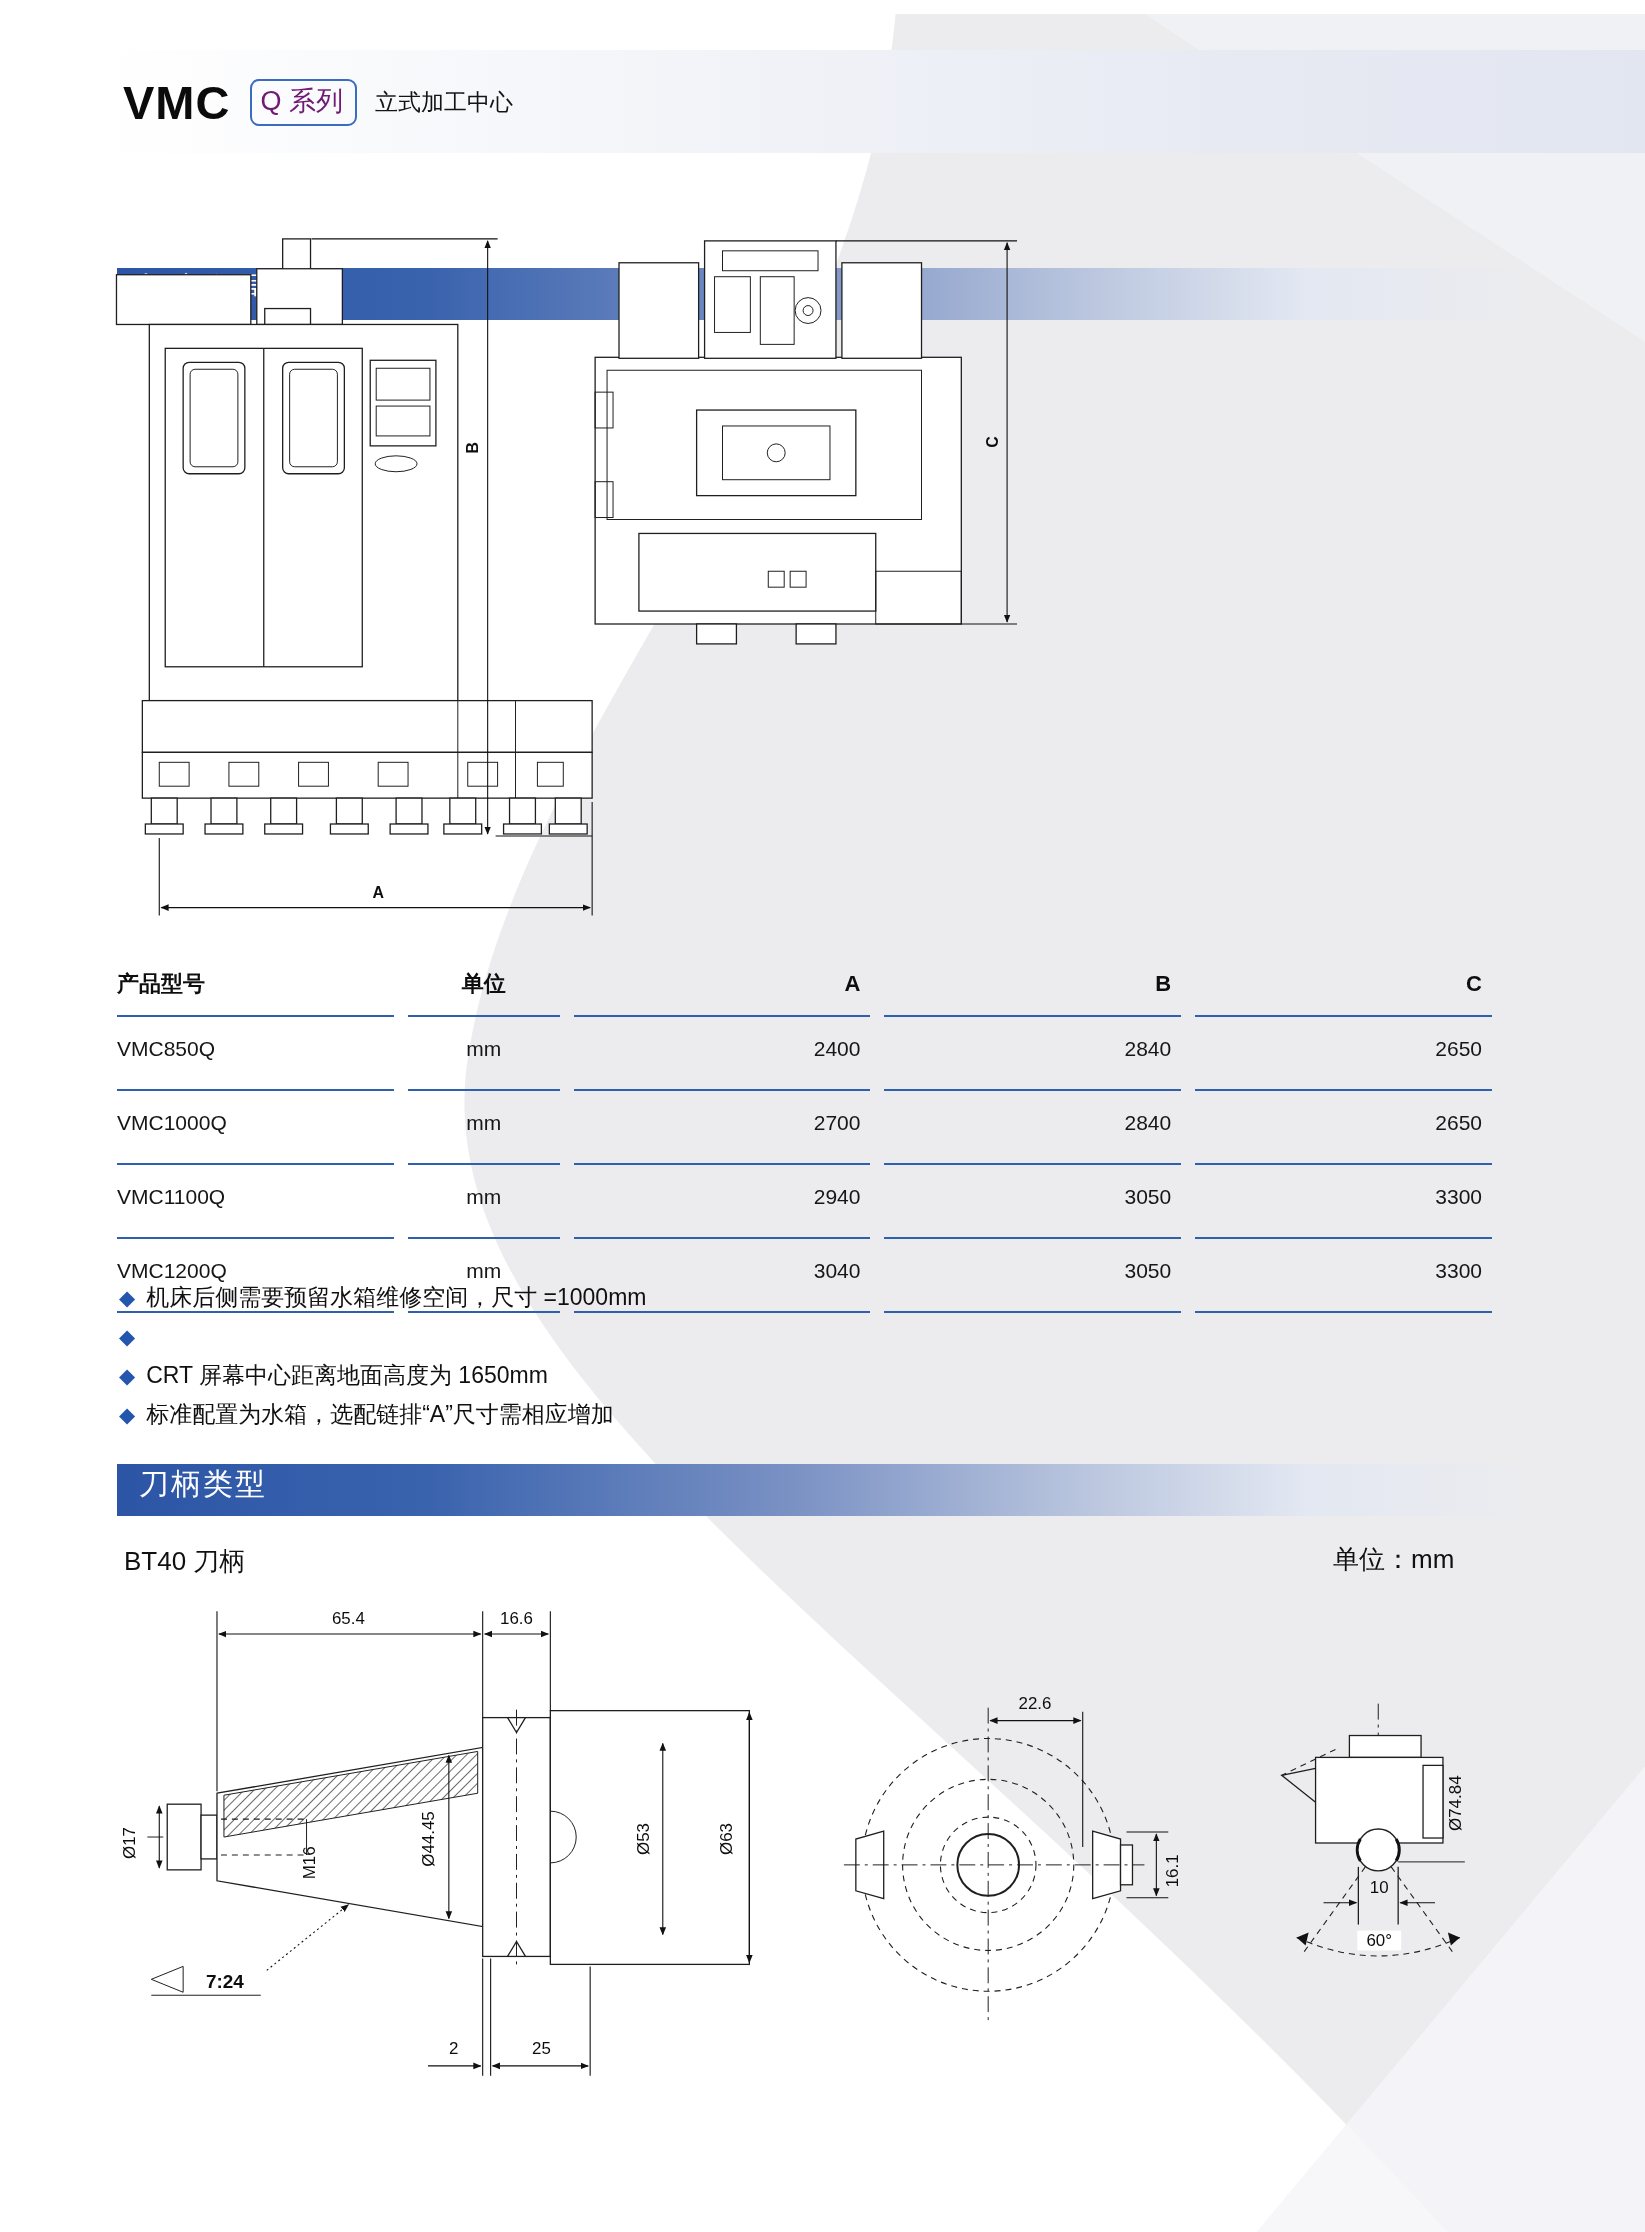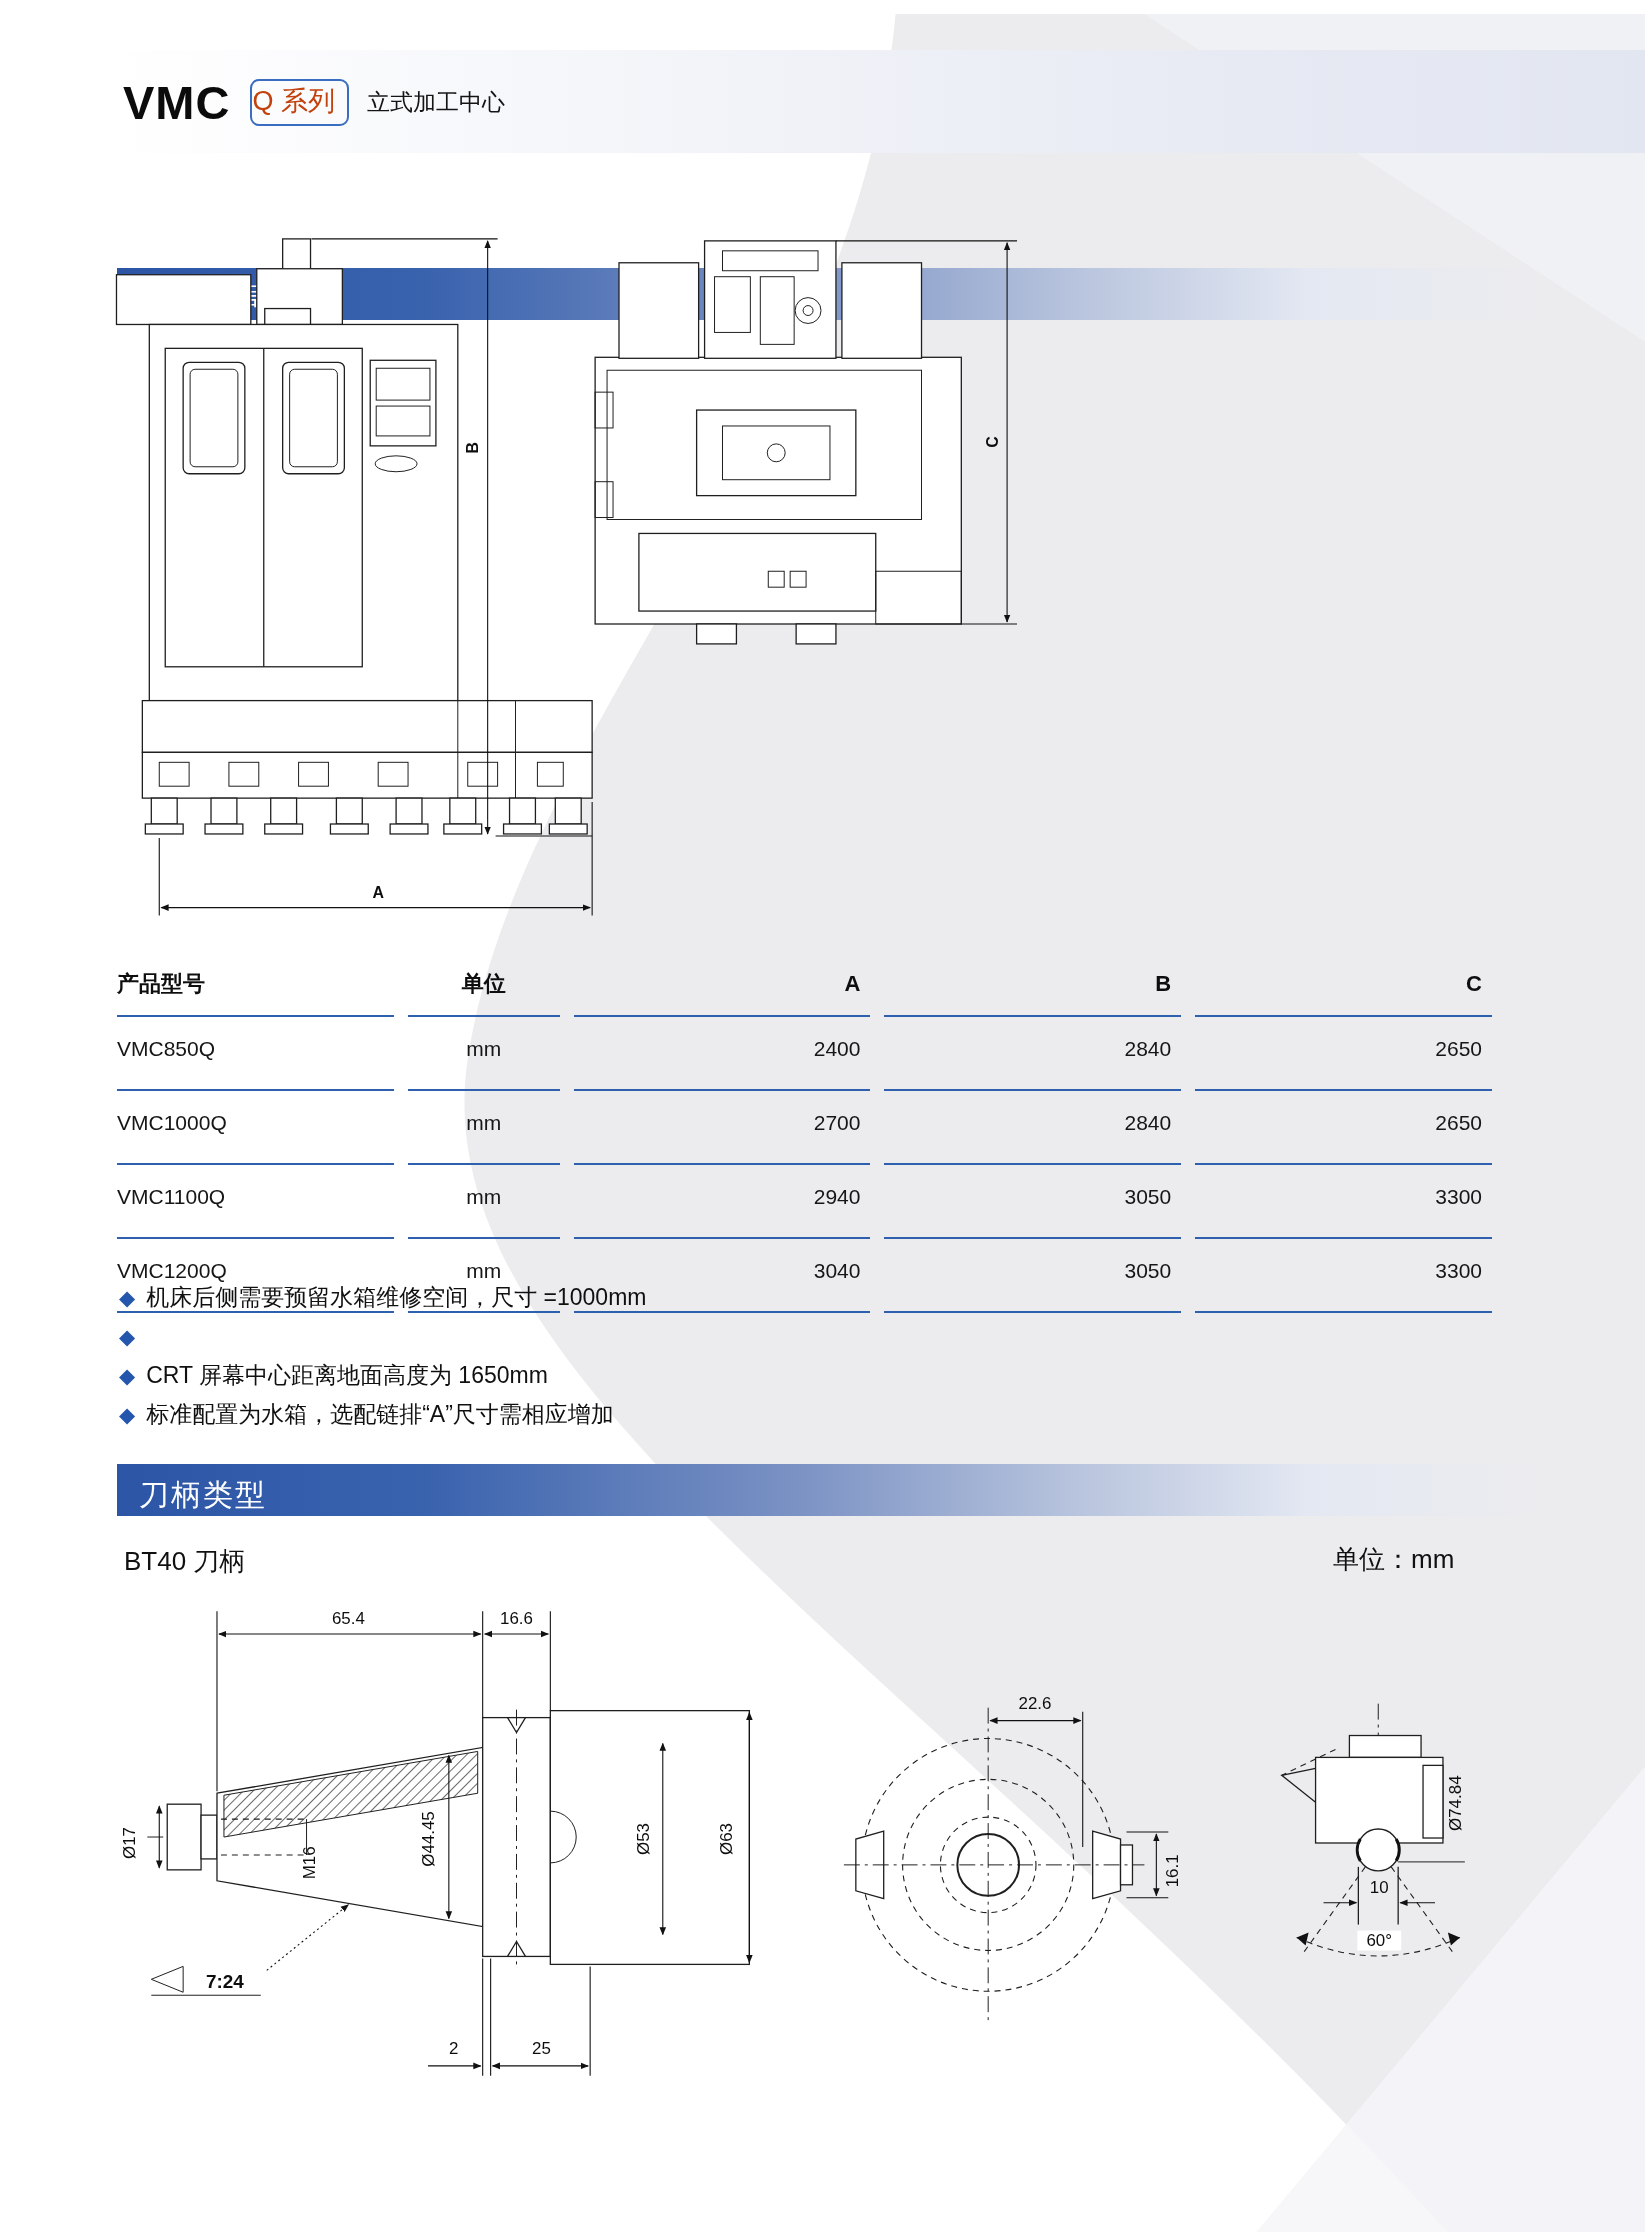--- a/index.html
+++ b/index.html
@@ -8,28 +8,28 @@
     font-family:"Liberation Sans","DejaVu Sans",sans-serif;color:#111;background:#fff;margin-top:14px;
   }
   .bg-svg{position:absolute;left:0;top:0;z-index:0;}
   .top-band{
     position:absolute;left:0;top:36px;width:1646px;height:103px;z-index:1;
     background:linear-gradient(90deg,#ffffff 6%,#f1f3f8 45%,#e7eaf3 75%,#e2e6f0 100%);
   }
   .header{position:absolute;left:123px;top:54px;height:68px;display:flex;align-items:center;z-index:2;}
   .brand{font-size:47px;font-weight:900;letter-spacing:1px;color:#0b0b0b;}
   .badge{
-    margin-left:20px;border:2px solid #3a6cbf;border-radius:9px;color:#c2410c;
-    font-size:27px;padding:2px 12px 5px 0;font-weight:500;white-space:nowrap;
+    margin-left:20px;border:2px solid #3a6cbf;border-radius:9px;color:#701a75;
+    font-size:27px;padding:2px 12px 5px 8px;font-weight:500;white-space:nowrap;
   }
   .h-title{margin-left:18px;font-size:23px;color:#141414;font-weight:500;white-space:nowrap;}
   .banner{
     position:absolute;left:117px;width:1417px;height:52px;z-index:2;
     background:linear-gradient(90deg,#2c55a6 0%,#3a63ae 22%,#7b92c4 48%,#b9c5de 68%,#e3e8f2 84%,rgba(247,248,251,0) 100%);
-    display:flex;align-items:flex-end;
+    display:flex;align-items:flex-start;
   }
   .banner span{color:#fff;font-size:30px;padding-left:22px;letter-spacing:2px;}
   .banner-1{top:254px;}
   .banner-2{top:1450px;}
   .drawings{position:absolute;left:0;top:0;z-index:2;}
   .table-wrap{position:absolute;left:103px;top:943px;width:1403px;z-index:2;}
   table{width:100%;border-collapse:separate;border-spacing:14px 0;}
   th,td{border-bottom:2px solid #2f60ad;}
   th{font-size:22px;font-weight:bold;padding:12px 0 16px 0;color:#0e0e0e;}
   td{font-size:21px;padding:20px 0 28px 0;color:#161616;}

